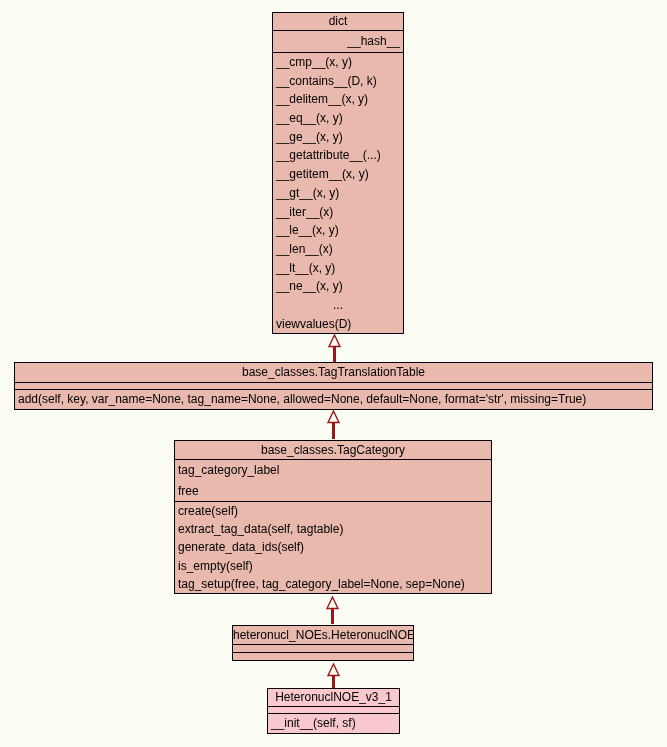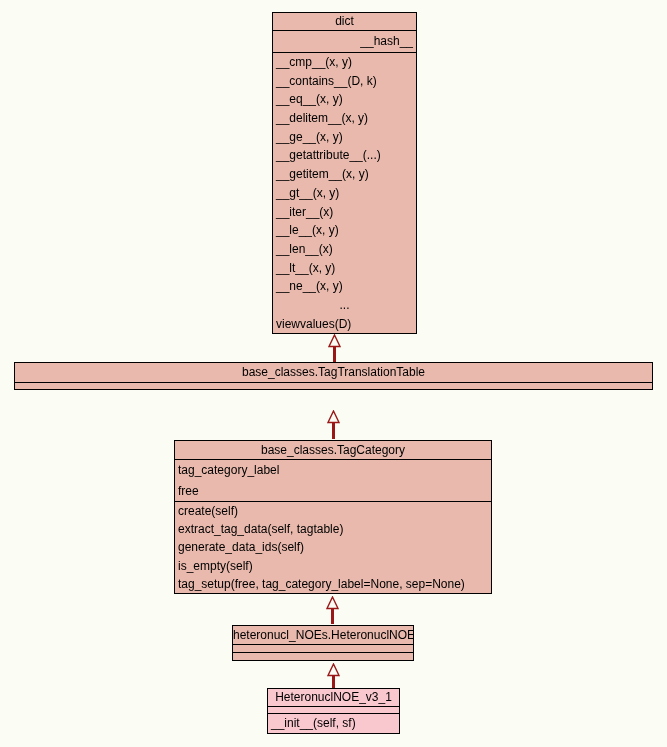--- a/index.html
+++ b/index.html
@@ -35,21 +35,21 @@
   .row{
     line-height:18.7px;
     height:18.7px;
     padding:0 3px;
     white-space:nowrap;
     overflow:hidden;
   }
   .row.ellipsis{ text-align:center; }
 
   
-  #box-dict{ left:272px; top:12px; width:145px; }
+  #box-dict{ left:272px; top:12px; width:132px; }
   #box-dict .comp-attrs .row{ height:21px; line-height:21px;text-align:right; }
 
   #box-ttt{ left:14px; top:362px; width:639px; }
   #box-ttt .uml-title{ height:19px; line-height:19px; }
   #box-ttt .comp-methods .row{ height:19px; line-height:19px; }
 
   #box-tc{ left:174px; top:440px; width:318px; }
   #box-tc .uml-title{ height:18px; line-height:18px; }
   #box-tc .comp-attrs .row{ height:20.5px; line-height:20.5px; }
   #box-tc .comp-methods .row{ height:18.2px; line-height:18.2px; }
@@ -74,22 +74,22 @@
 <div class="canvas">
 
   <div class="uml-box" id="box-dict">
     <div class="uml-title">dict</div>
     <div class="comp comp-attrs">
         <div class="row">__hash__</div>
       </div>
     <div class="comp comp-methods">
         <div class="row">__cmp__(x, y)</div>
         <div class="row">__contains__(D, k)</div>
+        <div class="row">__delitem__(x, y)</div>
         <div class="row">__eq__(x, y)</div>
-        <div class="row">__delitem__(x, y)</div>
         <div class="row">__ge__(x, y)</div>
         <div class="row">__getattribute__(...)</div>
         <div class="row">__getitem__(x, y)</div>
         <div class="row">__gt__(x, y)</div>
         <div class="row">__iter__(x)</div>
         <div class="row">__le__(x, y)</div>
         <div class="row">__len__(x)</div>
         <div class="row">__lt__(x, y)</div>
         <div class="row">__ne__(x, y)</div>
         <div class="row ellipsis">...</div>
@@ -98,20 +98,23 @@
   </div>
 
   <svg class="arrow" id="arrow-1" width="13" height="28" viewBox="0 0 13 28">
     <line x1="6.5" y1="12" x2="6.5" y2="28" stroke="#9a1717" stroke-width="3"></line>
     <polygon points="6.5,1 12,12.5 1,12.5" fill="#fbfdf4" stroke="#9a1717" stroke-width="1.4"></polygon>
   </svg>
 
   <div class="uml-box" id="box-ttt">
     <div class="uml-title">base_classes.TagTranslationTable</div>
     <div class="comp comp-attrs empty"></div>
+    <div class="comp comp-methods">
+        <div class="row">add(self, key, var_name=None, tag_name=None, allowed=None, default=None, format='str', missing=True)</div>
+      </div>
   </div>
 
   <svg class="arrow" id="arrow-2" width="13" height="29" viewBox="0 0 13 29">
     <line x1="6.5" y1="12" x2="6.5" y2="29" stroke="#9a1717" stroke-width="3"></line>
     <polygon points="6.5,1 12,12.5 1,12.5" fill="#fbfdf4" stroke="#9a1717" stroke-width="1.4"></polygon>
   </svg>
 
   <div class="uml-box" id="box-tc">
     <div class="uml-title">base_classes.TagCategory</div>
     <div class="comp comp-attrs">

